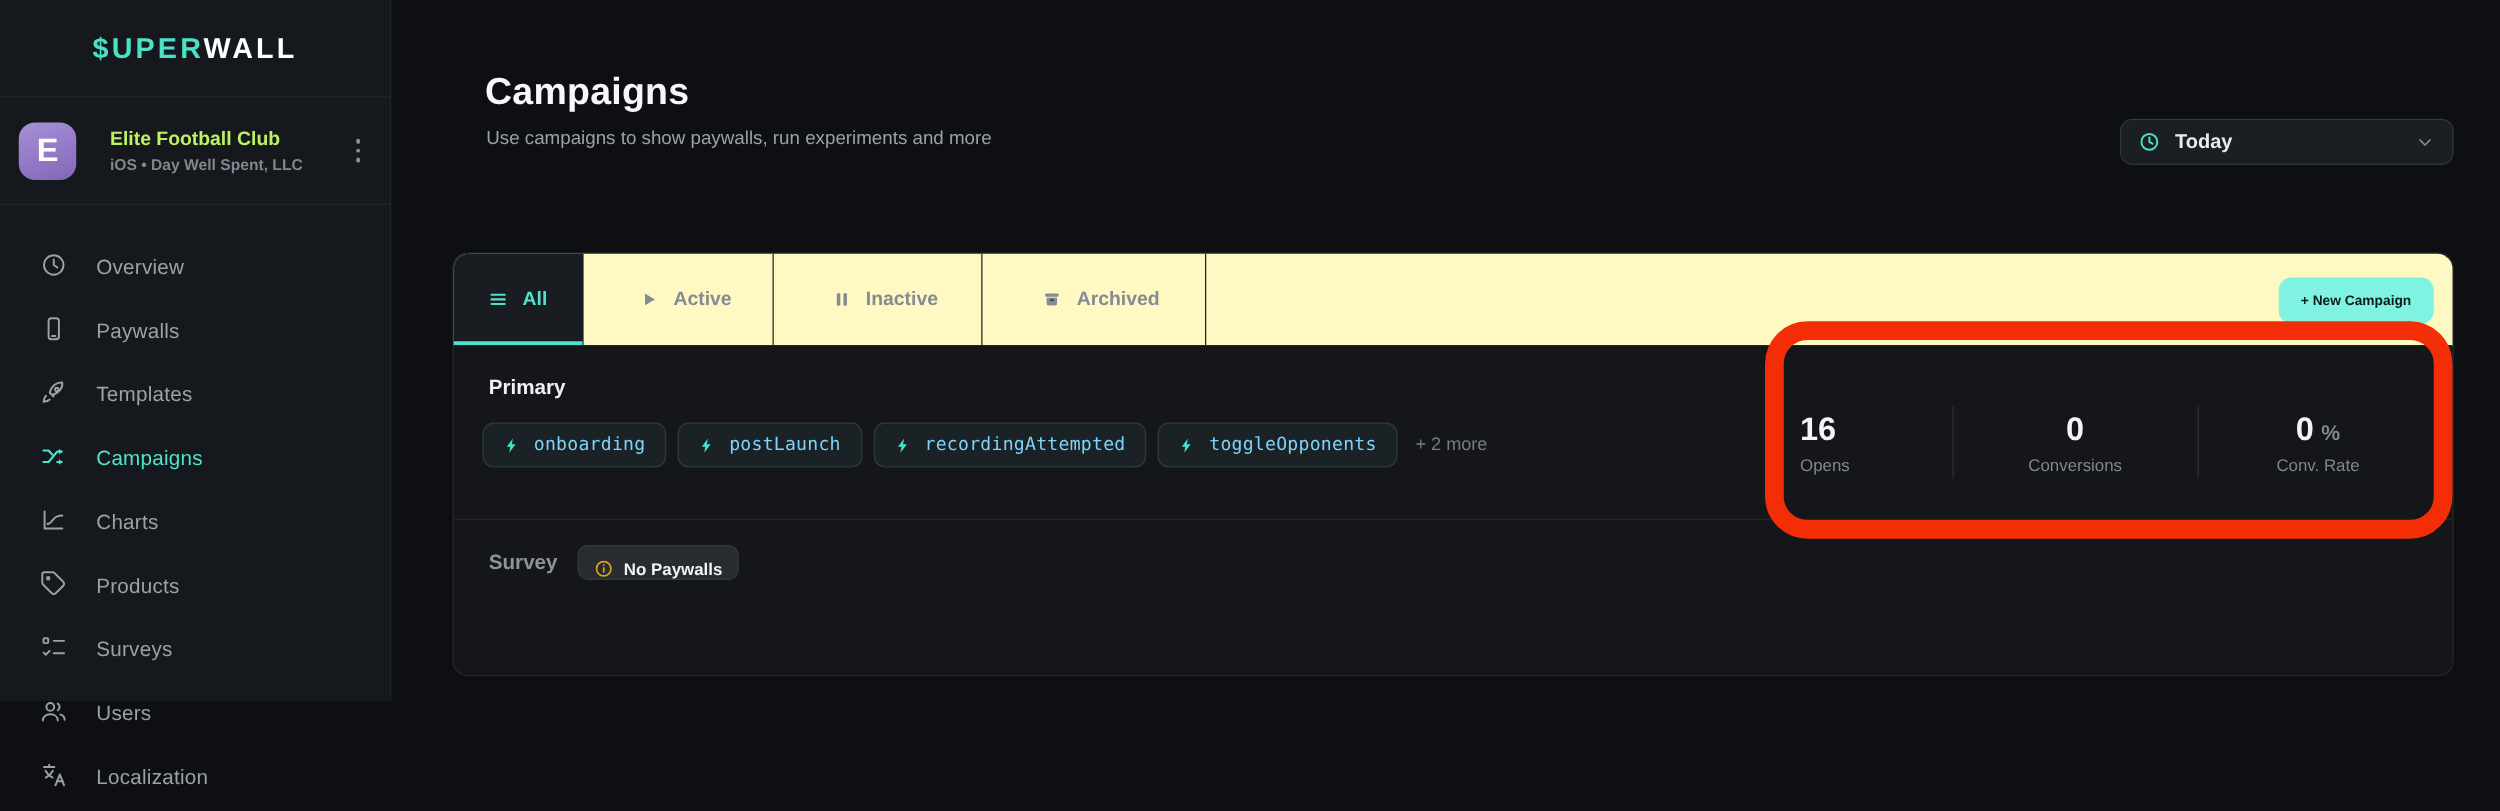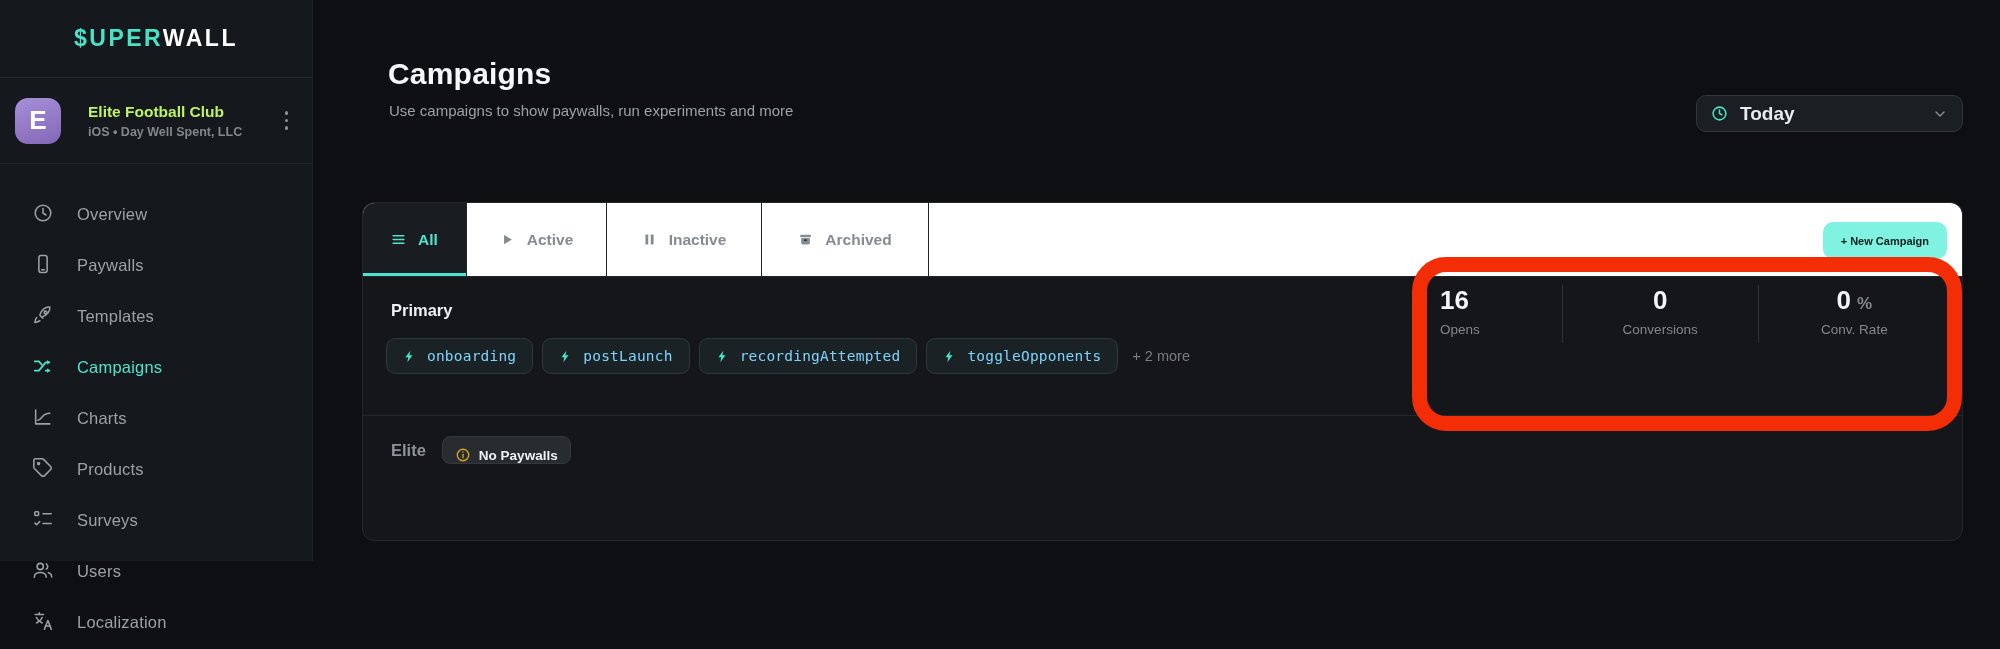--- a/index.html
+++ b/index.html
@@ -25,26 +25,26 @@
   .nav-item .nav-label { margin-left:23px; font-size:16.5px; font-weight:500; letter-spacing:.2px; }
   .nav-item.active { color:#4fe3cd; }
 
   
   .main { position:absolute; left:313px; top:0; right:0; bottom:0; }
   .page-title { position:absolute; left:75px; top:57px; color:#f5f7f8; font-size:30px; font-weight:700; letter-spacing:.2px; }
   .page-subtitle { position:absolute; left:76px; top:102px; color:#9aa1a8; font-size:15px; }
 
   .today { position:absolute; right:37px; top:95px; width:267px; height:37px; background:#1b1f24; border:1px solid #32373d; border-radius:10px; display:flex; align-items:center; padding:0 14px; cursor:pointer; }
   .today svg.clock { width:17px; height:17px; }
-  .today .today-label { margin-left:12px; color:#e9ebed; font-size:19px; font-weight:600; flex:1; }
+  .today .today-label { margin-left:12px; color:#e9ebed; font-size:16px; font-weight:600; flex:1; }
   .today svg.chev { width:16px; height:16px; }
 
   
   .card { position:absolute; left:49px; right:37px; top:202px; height:339px; background:#141619; border:1px solid #24282d; border-radius:12px; }
-  .tabbar { position:relative; height:74px; border-bottom:1px solid #23272c; display:flex; background:#ffffff; border-radius:12px 12px 0 0; }
+  .tabbar { position:relative; height:74px; border-bottom:1px solid #23272c; display:flex; background:#fef9c3; border-radius:12px 12px 0 0;gap:12px; }
   .tab { position:relative; display:flex; align-items:center; justify-content:center; gap:12px; border-right:1px solid #23272c; color:#858b92; font-size:15.5px; font-weight:600; cursor:pointer; }
   .tab svg { width:15px; height:15px; }
   .tab.t-all { width:104px; border-top-left-radius:12px; background:#191d21; }
   .tab.t-active { width:140px; }
   .tab.t-inactive { width:155px; }
   .tab.t-archived { width:167px; }
   .tab.active { color:#4fe3cd; }
   .tab.active::after { content:""; position:absolute; left:0; right:0; bottom:0; height:3px; background:#4fe3cd; }
   .new-campaign { position:absolute; right:15px; top:19px; height:37px; padding:0 18px; border:none; border-radius:10px; background:#7ff2e2; color:#0a1d1a; font-family:"Liberation Sans",sans-serif; font-size:11px; font-weight:700; cursor:pointer; }
 
@@ -57,21 +57,21 @@
   .badge svg { width:16px; height:16px; }
   .badge .badge-label { color:#f0f2f4; font-size:13.5px; font-weight:700; }
   .tags { position:absolute; left:23px; display:flex; align-items:center; gap:9px; }
   .crow.primary .tags { top:61px; }
   .crow.survey .tags { top:55px; }
   .tag { display:inline-flex; align-items:center; gap:11px; height:36px; padding:0 16px; background:#1b2225; border:1px solid #2e3a3a; border-radius:9px; cursor:pointer; }
   .tag svg { width:13px; height:13px; }
   .tag .tag-label { font-family:"DejaVu Sans Mono","Liberation Mono",monospace; font-size:14.5px; font-weight:400; color:#7dd3fc; letter-spacing:.2px; }
   .more { color:#767c83; font-size:14.5px; margin-left:5px; }
 
-  .stats { position:absolute; right:12px; top:0; bottom:0; width:540px; display:flex; align-items:flex-start; transform:translateY(8px); }
+  .stats { position:absolute; right:12px; top:0; bottom:0; width:540px; display:flex; align-items:center; transform:translateY(8px); }
   .stat { display:flex; flex-direction:column; }
   .stat-1 { width:152px; padding-left:30px; align-items:flex-start; }
   .stat-2 { width:196px; align-items:center; }
   .stat-3 { width:192px; align-items:center; }
   .stat-sep { width:1px; height:58px; background:#2c3136; }
   .stat-num { color:#f2f4f5; font-size:26px; font-weight:700; display:flex; align-items:baseline; }
   .stat-suffix { color:#81878d; font-size:17px; font-weight:600; margin-left:6px; }
   .stat-suffix:empty { display:none; }
   .stat-label { color:#81878d; font-size:13.5px; margin-top:6px; }
 
@@ -279,21 +279,21 @@
                 <span>0</span>
                 <span class="stat-suffix">%</span>
               </div>
             <div class="stat-label">Conv. Rate</div>
           </div>
         </div>
       </div>
 
       <div class="crow survey">
         <div class="row-name">
-          <span>Elite</span>
+          <span>Survey</span>
           <span class="badge">
             <svg viewBox="0 0 24 24" fill="none" stroke="#d9a41c" stroke-width="2" stroke-linecap="round">
                 <circle cx="12" cy="12" r="8.6"></circle>
                 <path d="M12 11v5"></path>
                 <circle cx="12" cy="7.6" r="1.15" fill="#d9a41c" stroke="none"></circle>
               </svg>
             <span class="badge-label">No Paywalls</span>
           </span>
         </div>
       </div>

